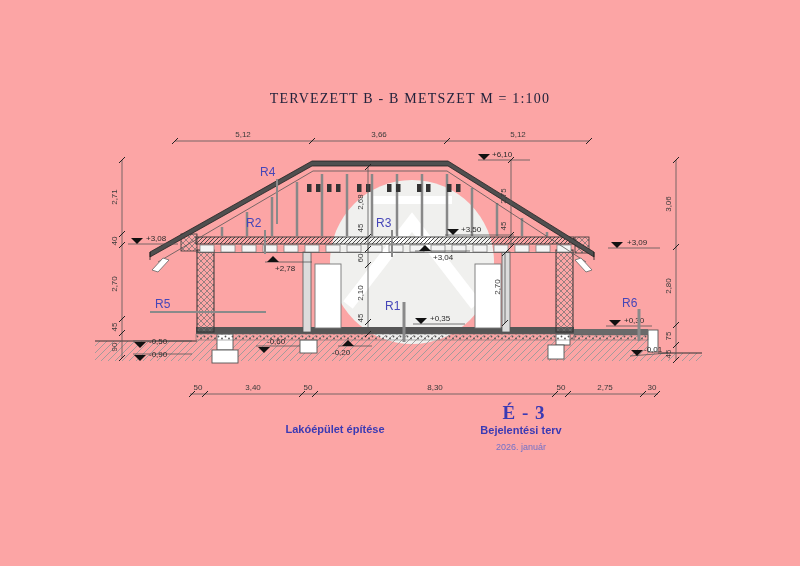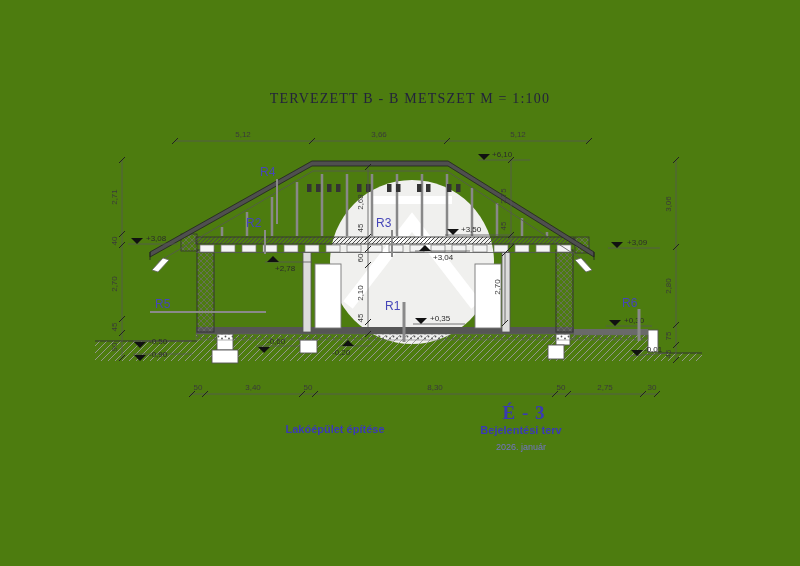--- a/index.html
+++ b/index.html
@@ -1,16 +1,16 @@
 <!DOCTYPE html>
 <html><head>
 <meta charset="utf-8">
 <style>
   html,body{margin:0;padding:0;background:#fff;}
-  .page{position:relative;width:800px;height:566px;background:#4d7c0f;overflow:hidden;
+  .page{position:relative;width:800px;height:566px;background:#fca5a5;overflow:hidden;
         font-family:"Liberation Sans",sans-serif;}
   svg{display:block;}
   .dim{font:8px "Liberation Sans",sans-serif;fill:#3a3a3a;}
   .lvl{font:8px "Liberation Sans",sans-serif;fill:#2b2b2b;}
   .rlbl{font:12px "Liberation Sans",sans-serif;fill:#4646b8;}
   .title-txt{font:14px "Liberation Serif",serif;fill:#23233c;letter-spacing:1.2px;}
   .ftr-bold{font:bold 11px "Liberation Sans",sans-serif;fill:#3a3ab4;}
   .sheet-txt{font:bold 19px "Liberation Serif",serif;fill:#3a3ab4;letter-spacing:1px;}
   .date-txt{font:9px "Liberation Sans",sans-serif;fill:#7272c8;}
   .thin{stroke:#555;stroke-width:0.8;fill:none;}

